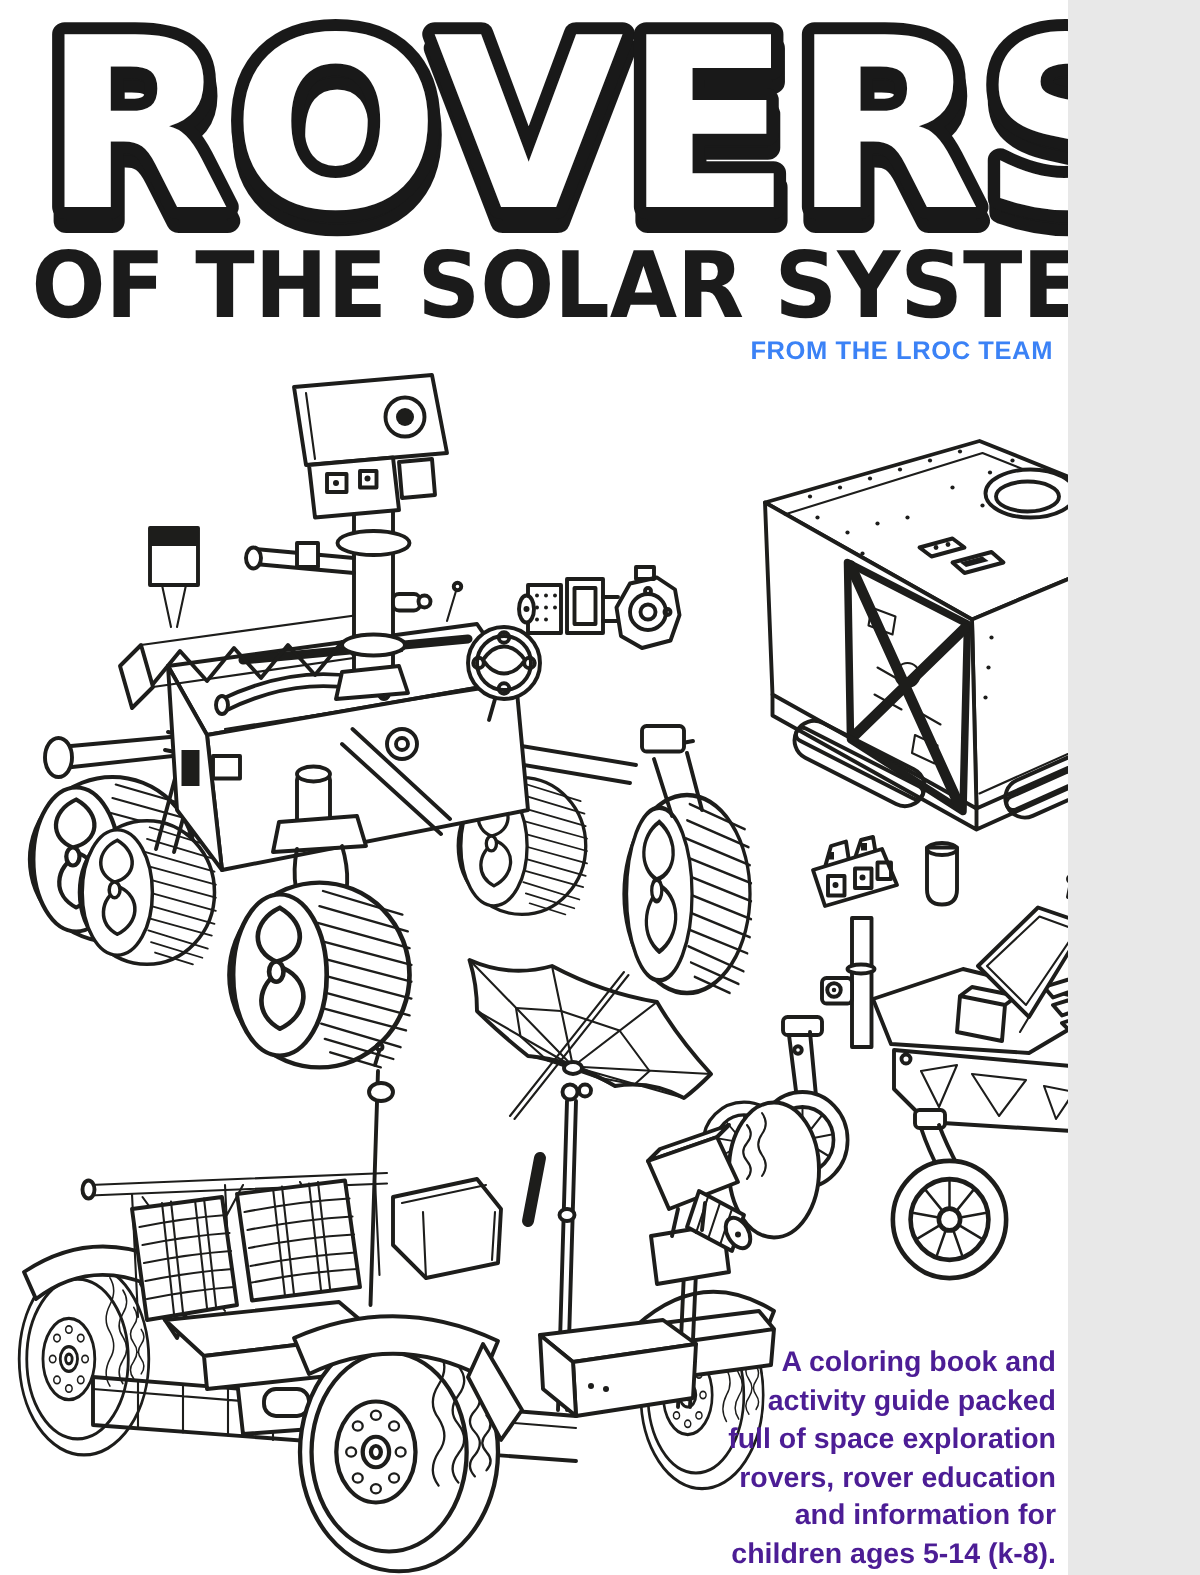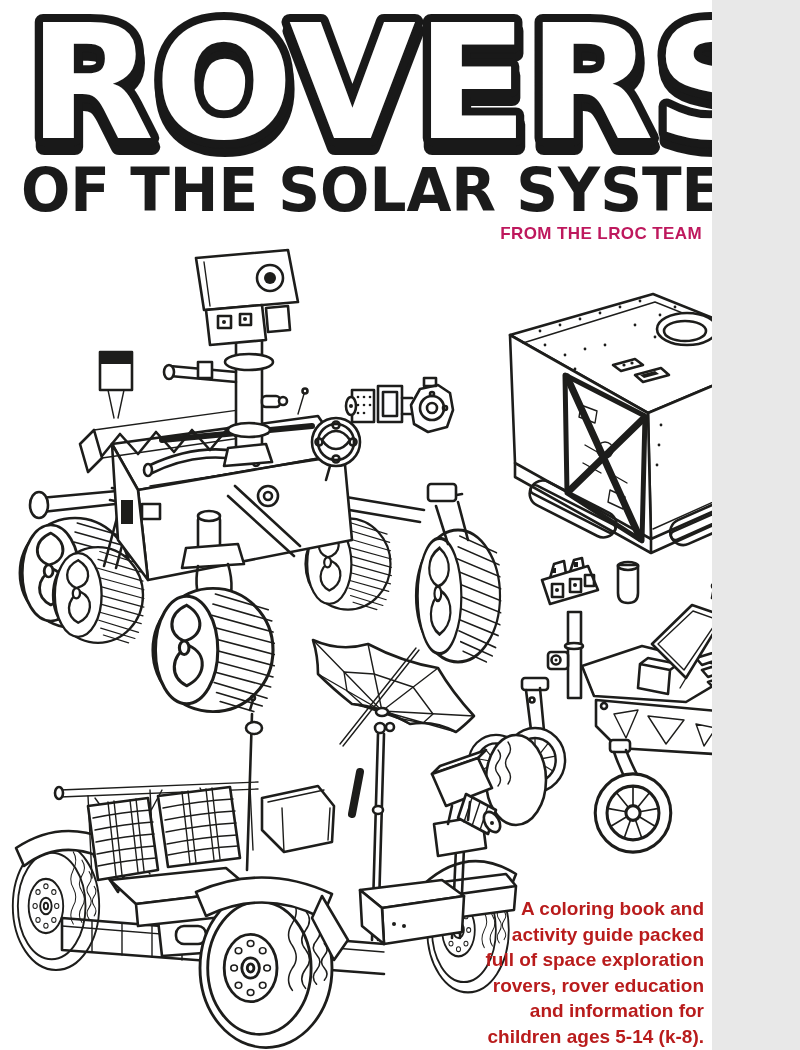--- a/index.html
+++ b/index.html
@@ -3,22 +3,22 @@
 <meta charset="utf-8">
 <style>
   html,body{margin:0;padding:0;background:#e8e8e8;}
   .page{position:relative;width:712px;height:1050px;background:#ffffff;overflow:hidden;
         font-family:"Liberation Sans","DejaVu Sans",sans-serif;}
   .abs{position:absolute;}
   svg{display:block;overflow:visible;}
   
   .title-text{font-family:"DejaVu Sans",sans-serif;font-weight:bold;font-size:158px;}
   .subtitle-text{font-family:"DejaVu Sans",sans-serif;font-weight:bold;font-size:61px;}
-  .byline{font-weight:bold;font-size:17px;letter-spacing:.4px;color:#be185d;text-align:right;}
-  .blurb{font-weight:bold;font-size:19px;line-height:25.5px;color:#b91c1c;text-align:right;
+  .byline{font-weight:bold;font-size:17px;letter-spacing:.4px;color:#3b82f6;text-align:right;}
+  .blurb{font-weight:bold;font-size:19px;line-height:25.5px;color:#4c1d95;text-align:right;
          white-space:pre-line;}
   
   .o{stroke:#1d1d1b;stroke-width:2.6;fill:none;stroke-linecap:round;stroke-linejoin:round;}
   .w{stroke:#1d1d1b;stroke-width:2.6;fill:#ffffff;stroke-linecap:round;stroke-linejoin:round;}
   .t{stroke:#1d1d1b;stroke-width:1.4;fill:none;stroke-linecap:round;stroke-linejoin:round;}
   .k{fill:#1d1d1b;stroke:none;}
   .xk{stroke:#1d1d1b;stroke-width:7;fill:none;stroke-linecap:round;}
   .gk{stroke:#1d1d1b;stroke-width:8;fill:none;stroke-linecap:round;}
 </style>
 </head>

